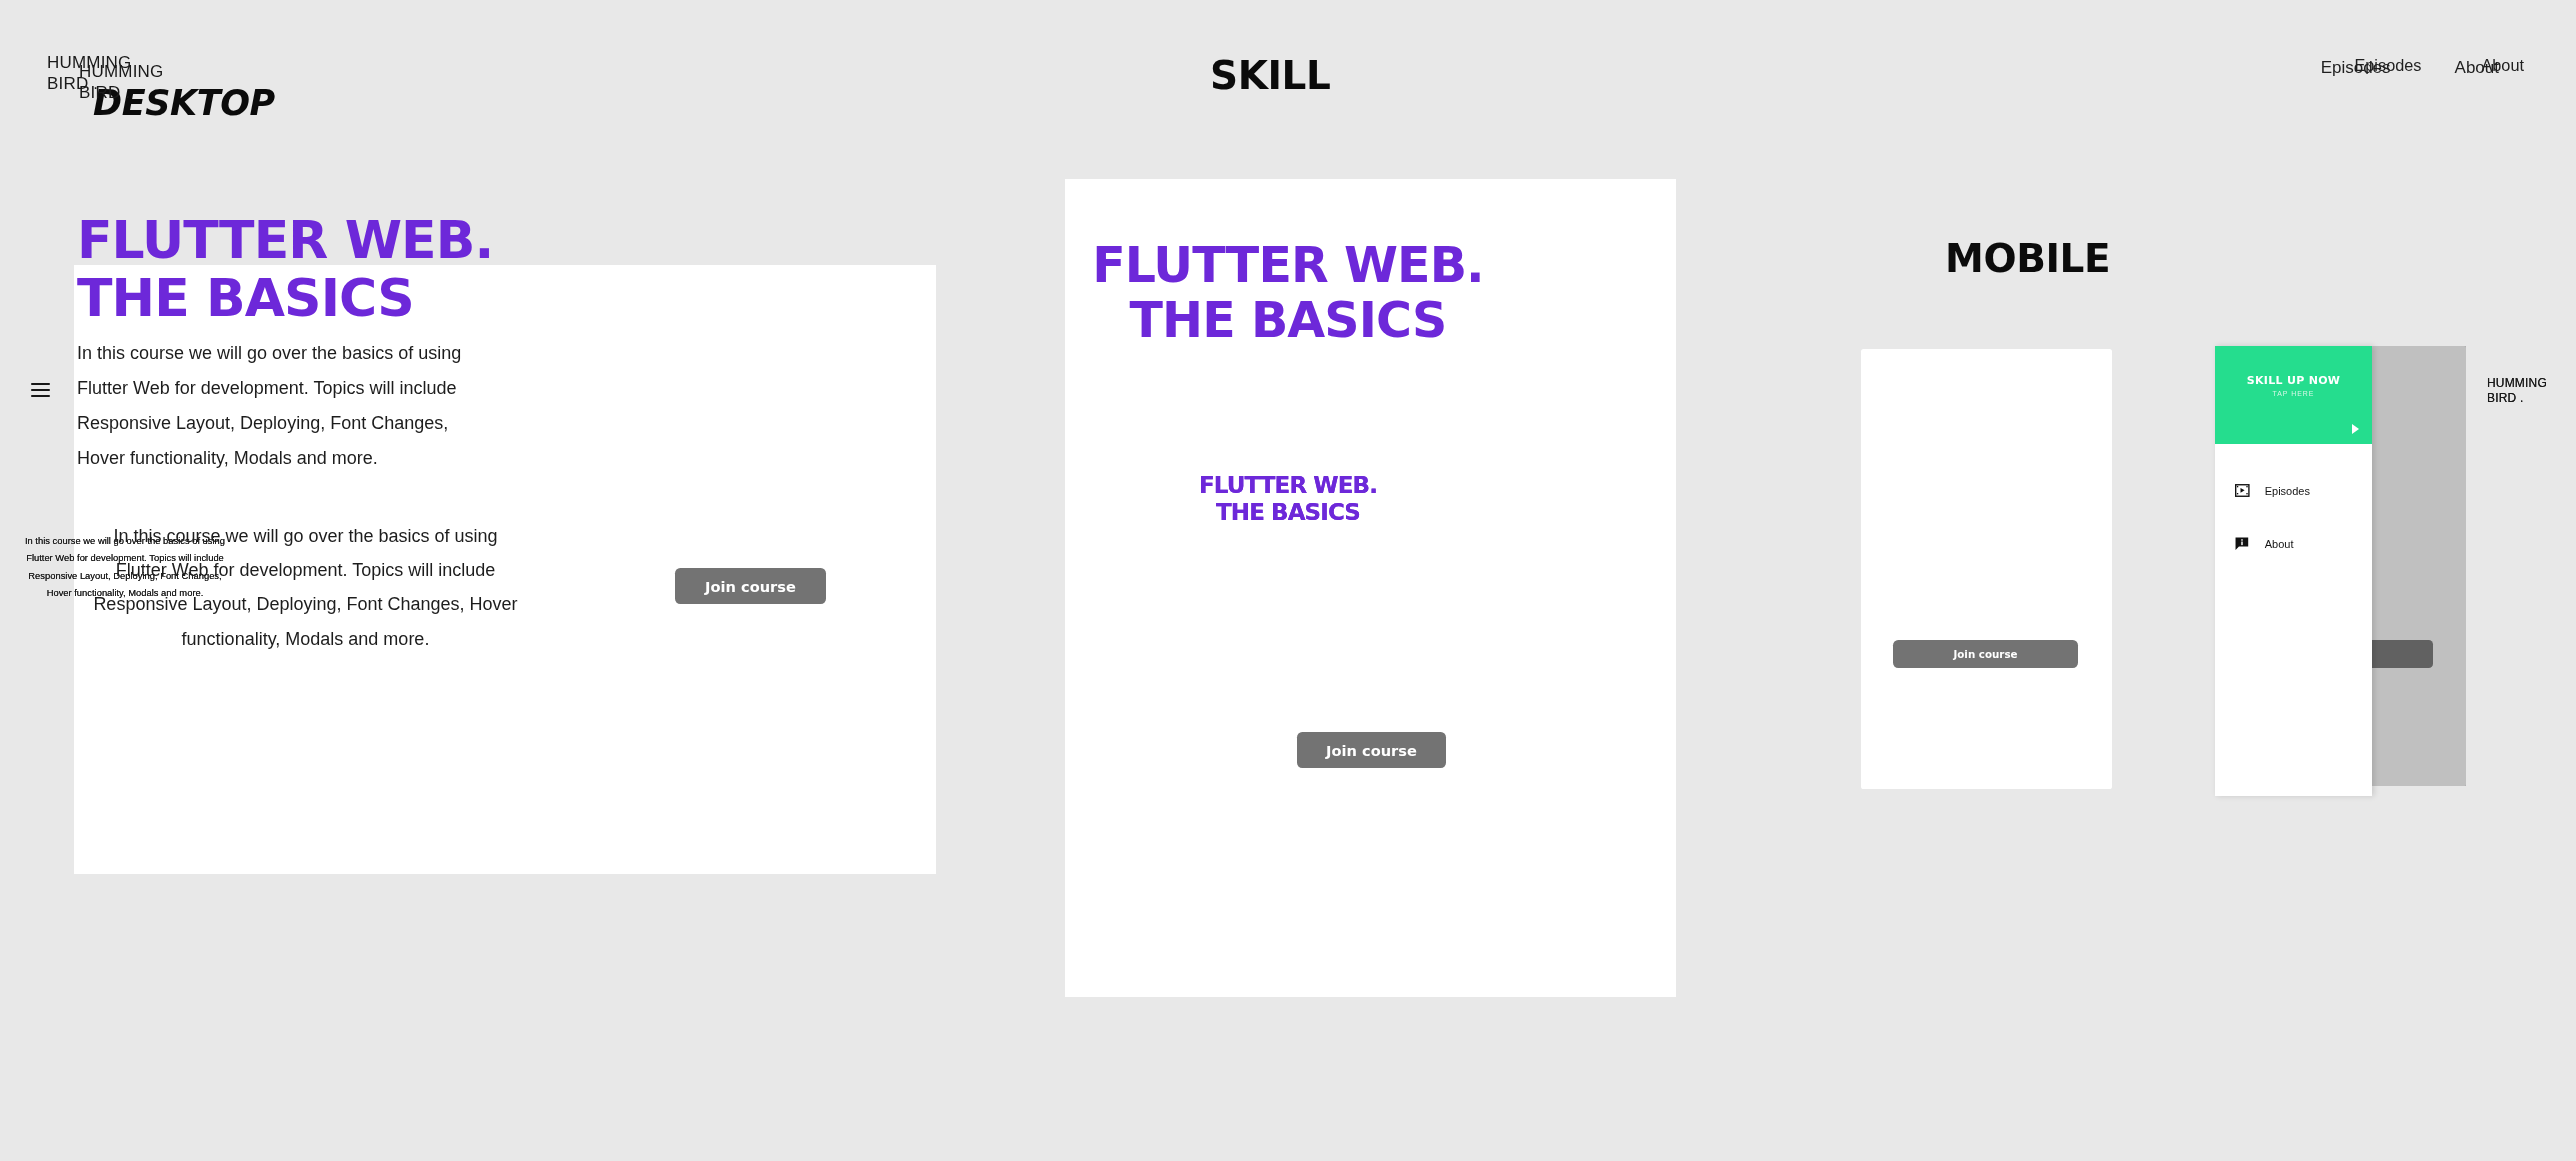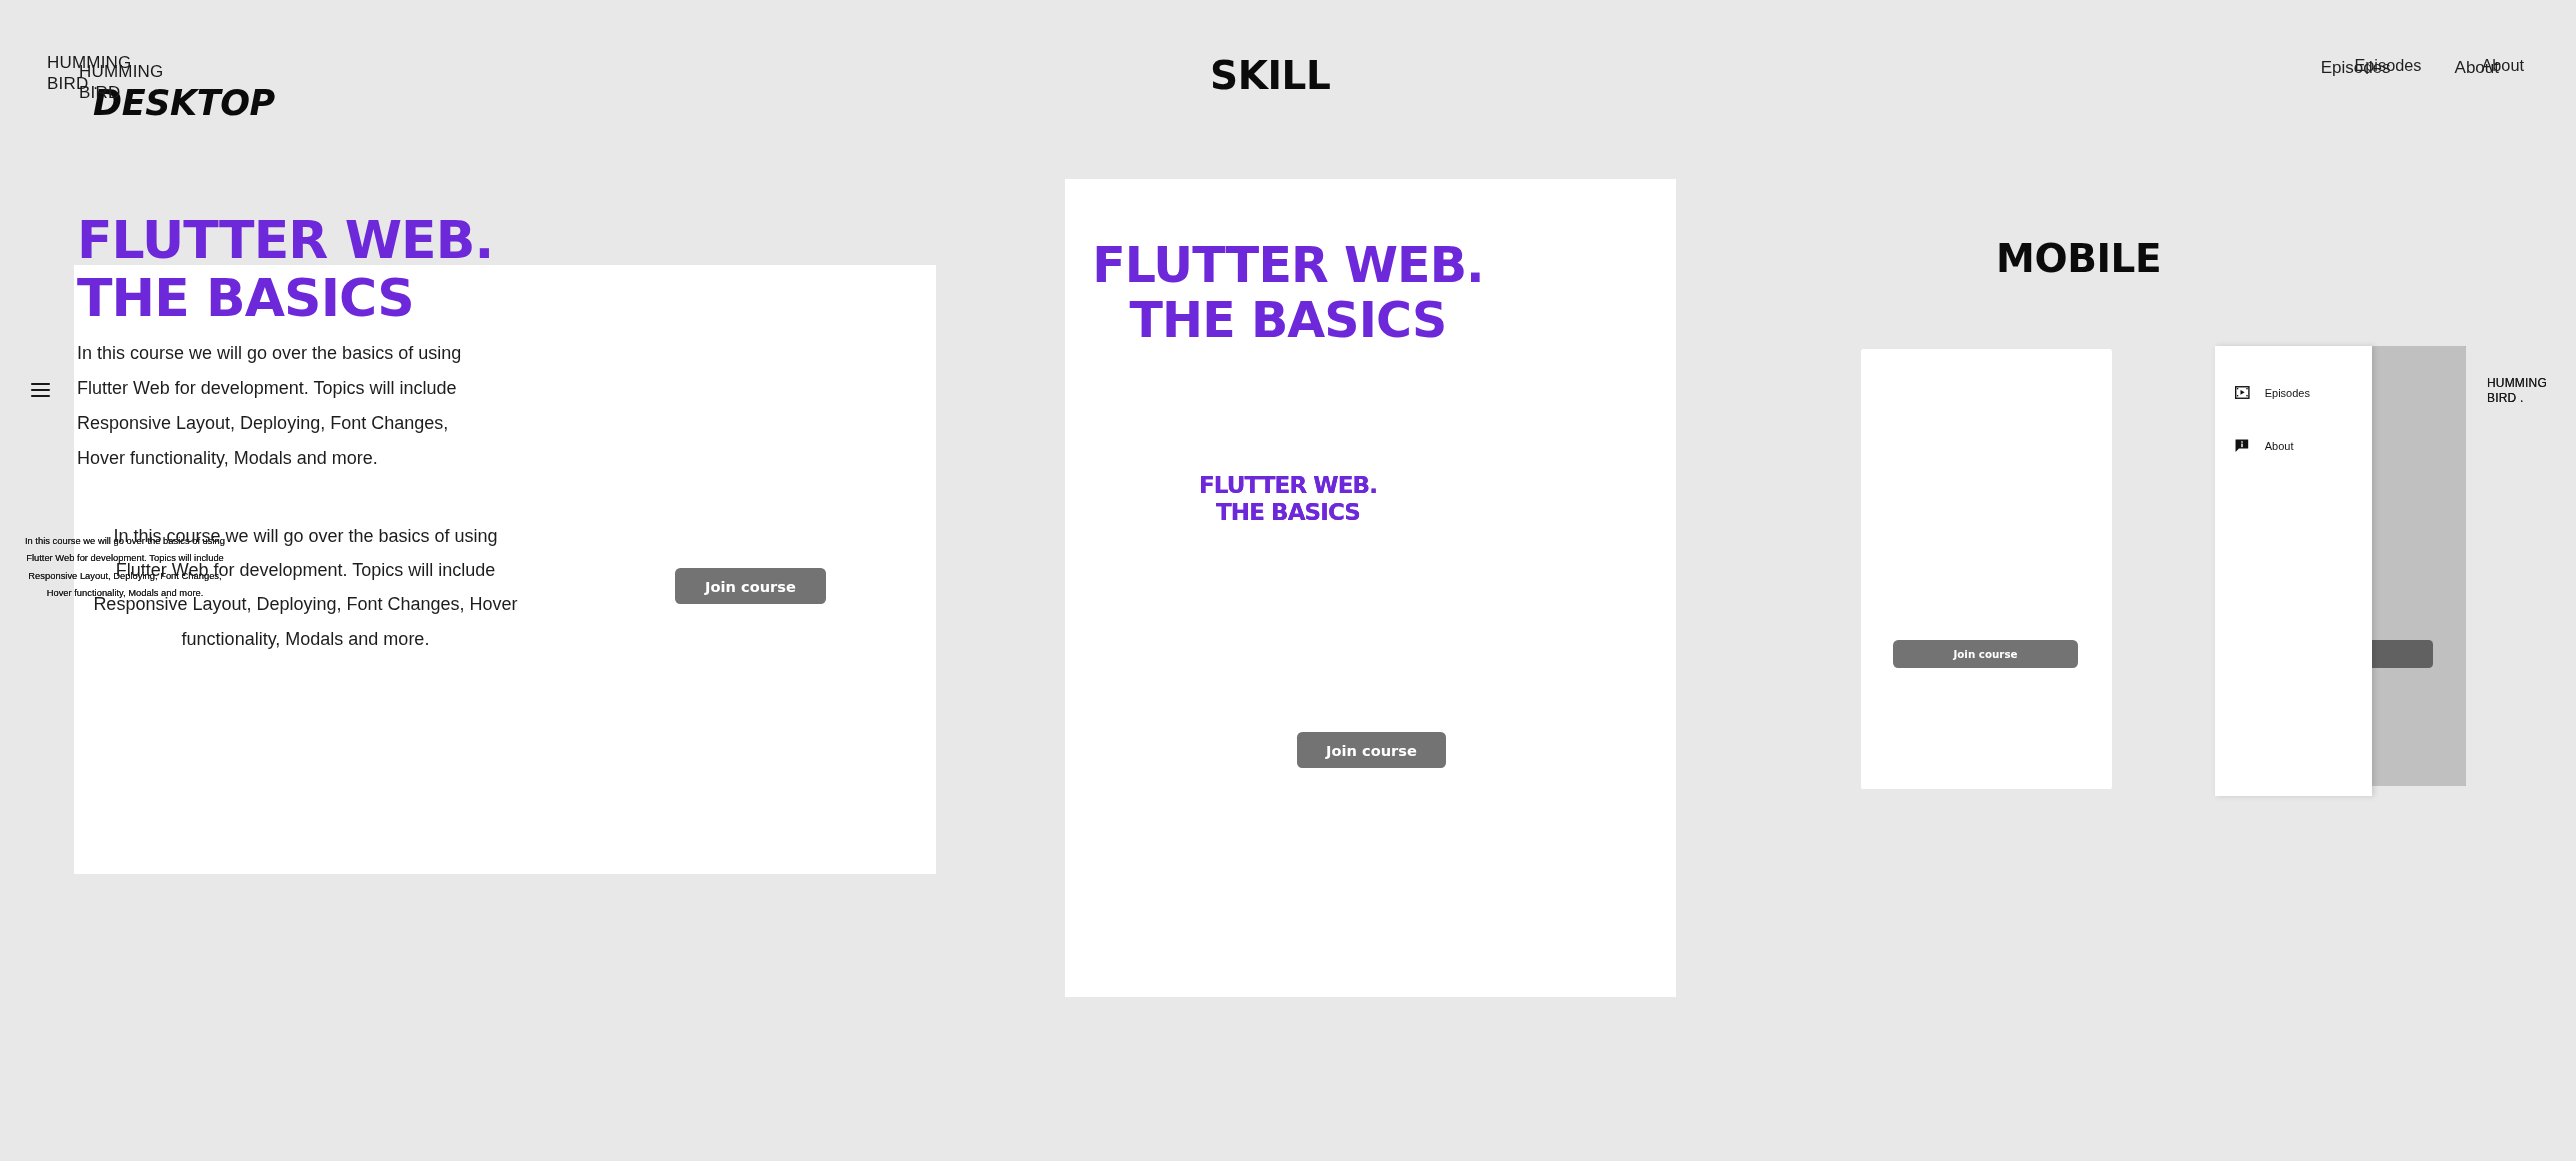--- a/index.html
+++ b/index.html
@@ -19,21 +19,21 @@
   .section-label {
     position: absolute;
     font-family: "DejaVu Sans", sans-serif;
     font-weight: bold;
     color: #0b0b0b;
     letter-spacing: -0.4px;
     white-space: nowrap;
   }
   #label-desktop { left: 93px; top: 83px; font-size: 35px; font-style: italic; }
   #label-tablet  { left: 1210px; top: 53px;  font-size: 39px; }
-  #label-mobile  { left: 1996px; top: 236px; font-size: 39px; }
+  #label-mobile  { left: 1945px; top: 236px; font-size: 39px; }
 
   
   .device {
     position: absolute;
     background: #ffffff;
     overflow: hidden;
   }
 
   
   .logo {
@@ -241,20 +241,25 @@
   <div class="device" id="mobile-card-2"></div>
   <div class="logo" id="mobile2-logo">HUMMING
 BIRD .</div>
   <h1 class="hero-title" id="mobile2-title">FLUTTER WEB.
 THE BASICS</h1>
   <p class="hero-copy" id="mobile2-copy">In this course we will go over the basics of using Flutter Web for development. Topics will include Responsive Layout, Deploying, Font Changes, Hover functionality, Modals and more.</p>
   <button class="cta" id="mobile2-cta">Join course</button>
   <div id="mobile2-scrim"></div>
 
   <div id="mobile-drawer">
+    <div id="drawer-header">
+      <div id="drawer-title">SKILL UP NOW</div>
+      <div id="drawer-subtitle">TAP HERE</div>
+      <div id="drawer-play"></div>
+    </div>
 
     <div class="drawer-item" id="drawer-item-episodes">
       <span class="item-icon">
         <svg width="14.6" height="13" viewBox="0 0 17 15" aria-hidden="true">
           <rect x="0.8" y="0.8" width="15.4" height="13.4" fill="none" stroke="#111" stroke-width="1.6"></rect>
           <rect x="2.2" y="2.2" width="1.6" height="1.6" fill="#111"></rect>
           <rect x="2.2" y="10.4" width="1.6" height="1.6" fill="#111"></rect>
           <rect x="13.2" y="2.2" width="1.6" height="1.6" fill="#111"></rect>
           <rect x="13.2" y="10.4" width="1.6" height="1.6" fill="#111"></rect>
           <path d="M6.4 4.6 L11.2 7.3 L6.4 10.0 Z" fill="#111"></path>

